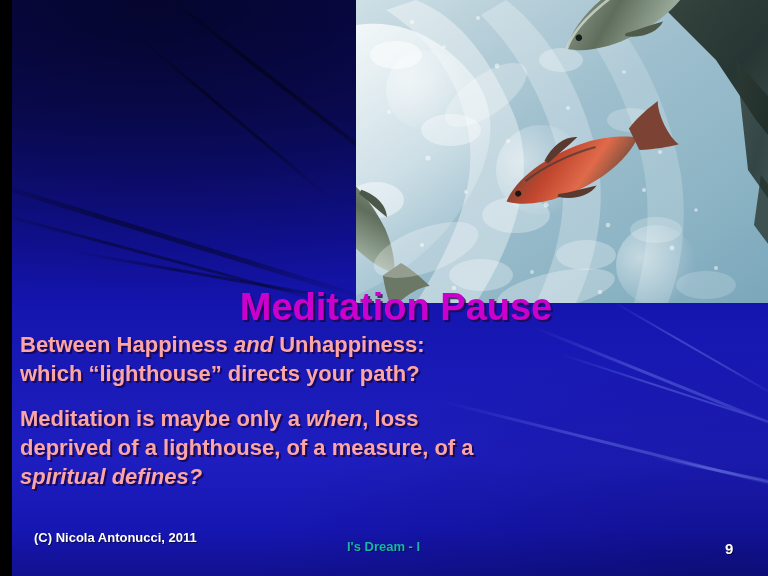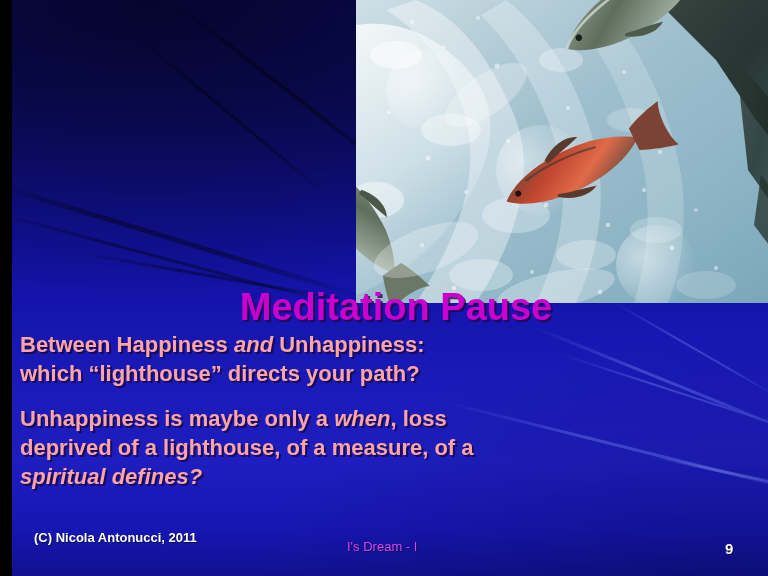--- a/index.html
+++ b/index.html
@@ -115,22 +115,22 @@
     font-weight: bold;
     color: #ffffff;
     text-shadow: 1px 1px 0 rgba(0,0,0,0.5);
     white-space: nowrap;
   }
   .footer-center {
     position: absolute;
     left: 335px;
     top: 539px;
     font-size: 13px;
-    font-weight: normal;
-    color: #d946ef;
+    font-weight: bold;
+    color: #14b8a6;
     text-shadow: 1px 1px 0 rgba(0,0,0,0.5);
     white-space: nowrap;
     text-align: center;
   }
   .footer-page {
     position: absolute;
     left: 713px;
     top: 540px;
     font-size: 15px;
     font-weight: bold;
@@ -289,21 +289,21 @@
     <div class="para">
       <div class="line">
         <span>Between Happiness </span><span class="it">and</span><span>  Unhappiness:</span>
       </div>
       <div class="line">
         <span>which “lighthouse” directs your path?</span>
       </div>
     </div>
     <div class="para">
       <div class="line">
-        <span>Unhappiness is maybe only a </span><span class="it">when</span><span>,  loss</span>
+        <span>Meditation is maybe only a </span><span class="it">when</span><span>,  loss</span>
       </div>
       <div class="line">
         <span>deprived of a lighthouse, of a measure, of a</span>
       </div>
       <div class="line">
         <span class="it">spiritual defines?</span>
       </div>
     </div>
   </div>
 

